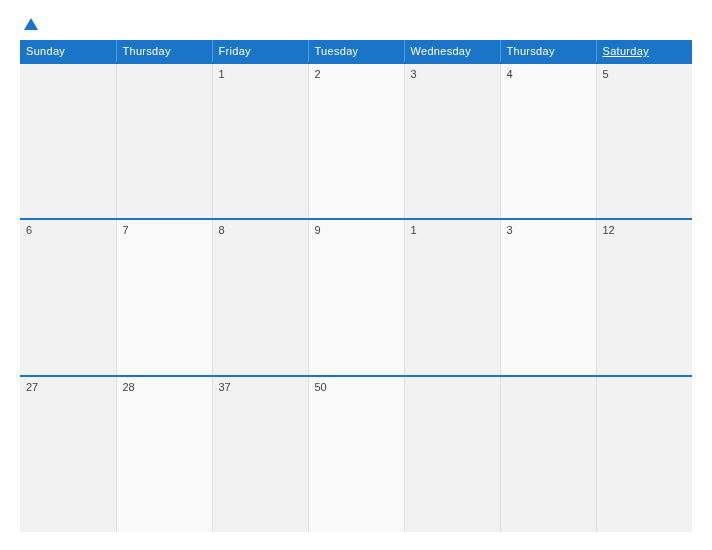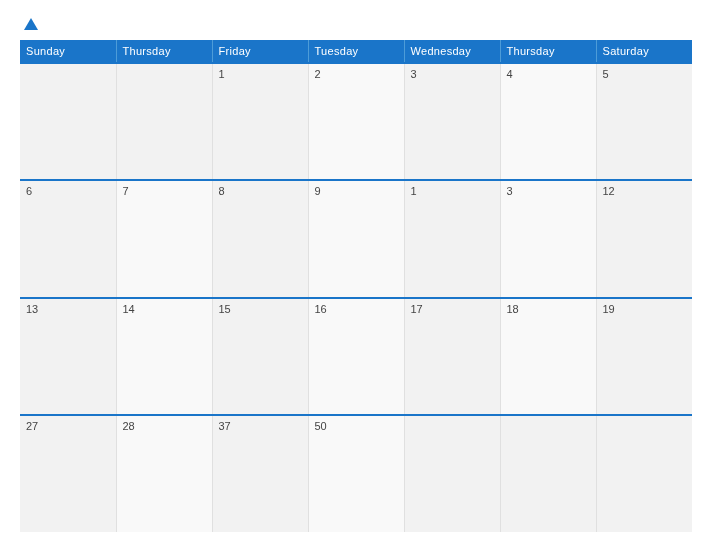--- a/index.html
+++ b/index.html
@@ -82,20 +82,21 @@
       color: #fff;
       font-size: 11px;
       font-weight: normal;
       padding: 5px 6px;
       text-align: left;
       border-right: 1px solid #4d9cd8;
       letter-spacing: 0.3px;
     }
     thead th:last-child {
       border-right: none;
+      text-decoration: underline;
     }
     tbody tr {
       border-top: 2px solid #1a75c9;
     }
     tbody td {
       vertical-align: top;
       padding: 4px 6px;
       font-size: 11px;
       color: #444;
       border-right: 1px solid #e0e0e0;
@@ -158,29 +159,20 @@
         <tr>
           <td><span class="day-num">6</span></td>
           <td><span class="day-num">7</span></td>
           <td><span class="day-num">8</span></td>
           <td><span class="day-num">9</span></td>
           <td><span class="day-num">1</span></td>
           <td><span class="day-num">3</span></td>
           <td><span class="day-num">12</span></td>
         </tr>
         <tr>
-          <td><span class="day-num">13</span></td>
-          <td><span class="day-num">14</span></td>
-          <td><span class="day-num">15</span></td>
-          <td><span class="day-num">16</span></td>
-          <td><span class="day-num">17</span></td>
-          <td><span class="day-num">18</span></td>
-          <td><span class="day-num">19</span></td>
-        </tr>
-        <tr>
           <td><span class="day-num">27</span></td>
           <td><span class="day-num">28</span></td>
           <td><span class="day-num">37</span></td>
           <td><span class="day-num">50</span></td>
           <td class="empty"></td>
           <td class="empty"></td>
           <td class="empty"></td>
         </tr>
       </tbody>
   </table>

